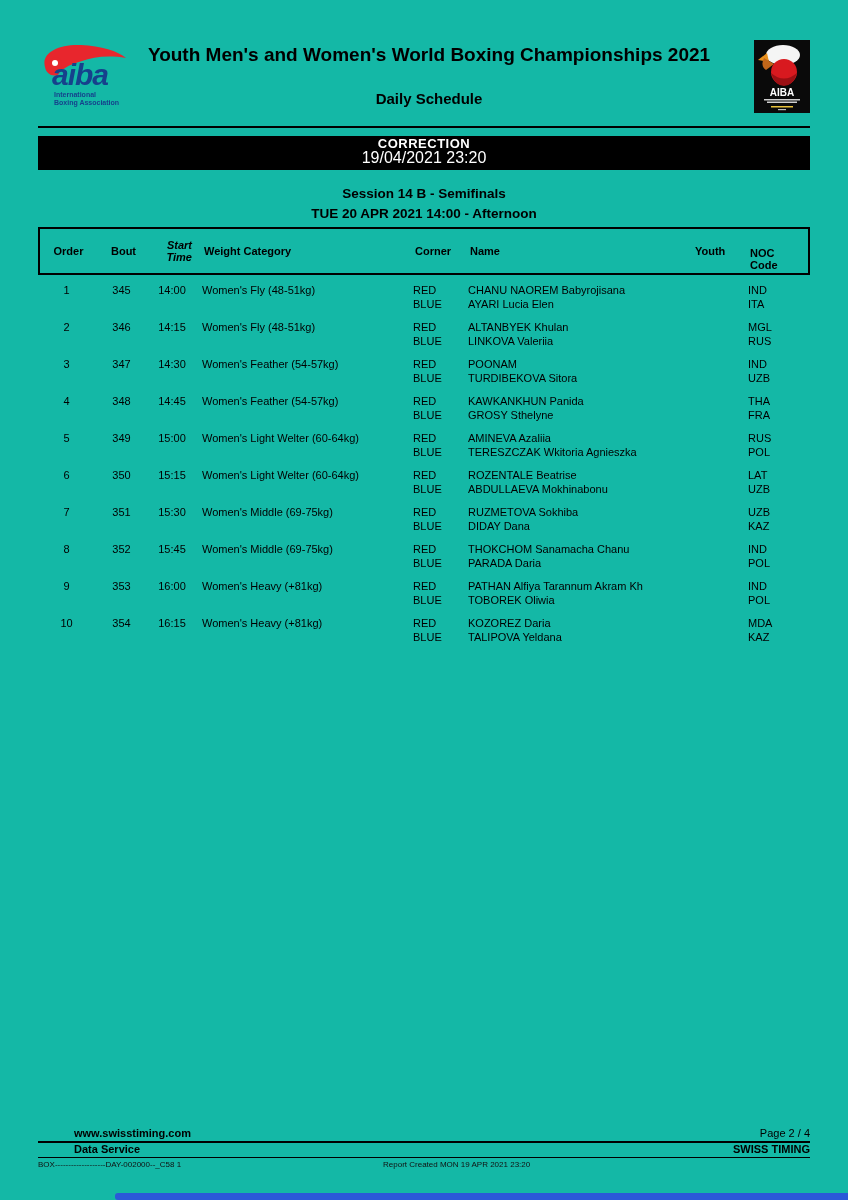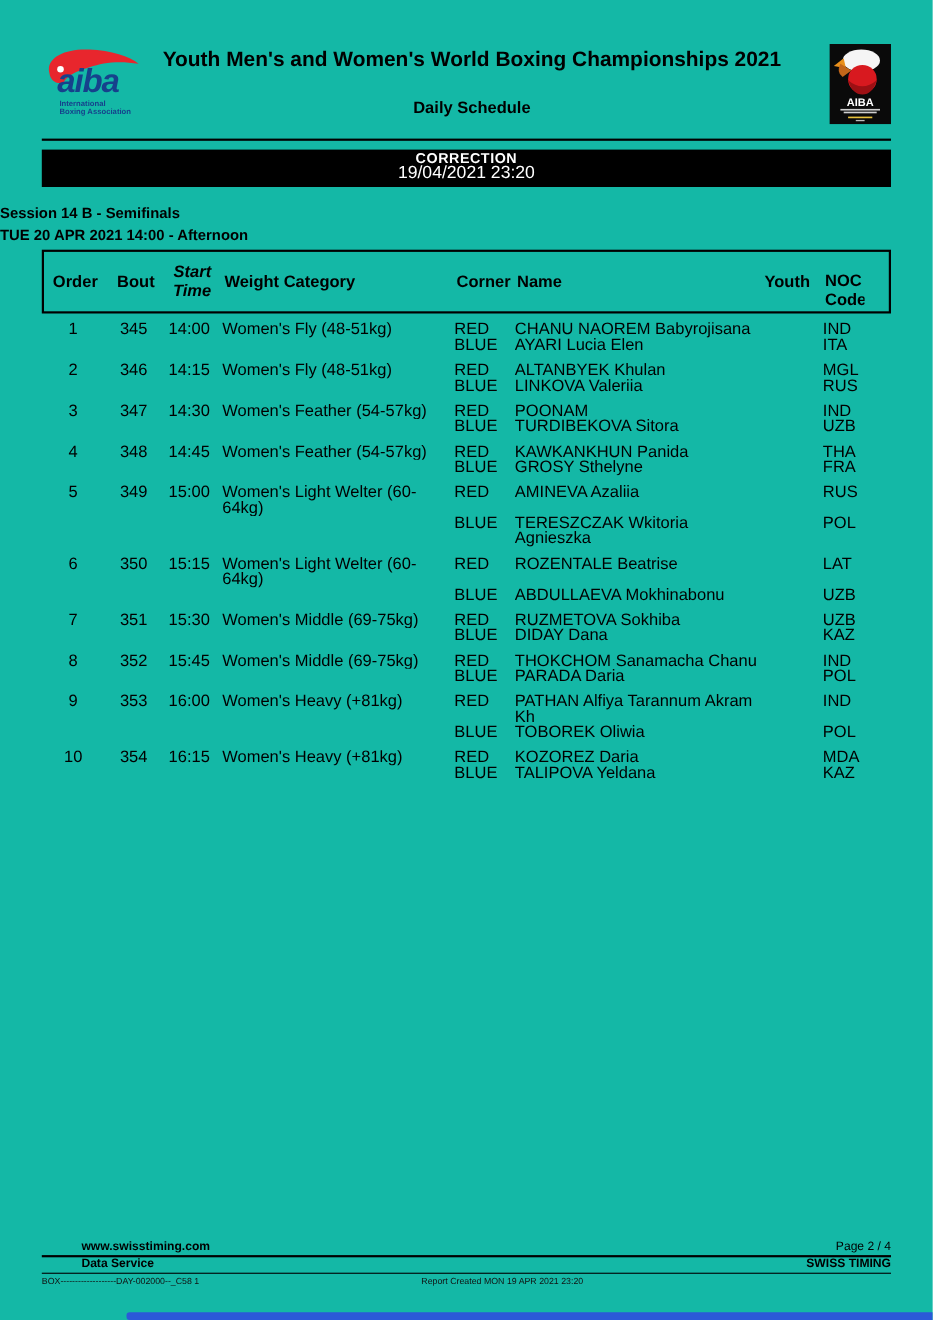--- a/index.html
+++ b/index.html
@@ -18,24 +18,24 @@
   .doc-subtitle { font-size:15px; font-weight:bold; margin-top:24px; }
 
   .event-logo { position:absolute; right:38px; top:40px; width:56px; height:73px; }
 
   .header-rule { position:absolute; left:38px; right:38px; top:126px; border-top:2px solid #000; }
 
   .correction-bar { position:absolute; left:38px; right:38px; top:136px; height:34px; background:#000; color:#fff; text-align:center; overflow:hidden; }
   .correction-label { font-size:13px; font-weight:bold; line-height:15px; letter-spacing:.5px; }
   .correction-date { font-size:16px; font-weight:normal; line-height:13px; }
 
-  .session { position:absolute; left:0; right:0; top:184px; text-align:left; font-weight:bold; font-size:13.5px; line-height:20px; }
+  .session { position:absolute; left:0; right:0; top:184px; text-align:center; font-weight:bold; font-size:13.5px; line-height:20px; }
 
   
-  .schedule { position:absolute; left:38px; top:227px; width:772px; font-size:15px; }
+  .schedule { position:absolute; left:38px; top:227px; width:772px; font-size:11px; }
   .line { display:grid; grid-template-columns:57px 53px 48px 217px 55px 222px 58px 62px; }
   .thead { border:2px solid #000; min-height:33px; align-items:center; font-weight:bold; padding:2px 0; }
   .c { overflow:hidden; }
   .c-center { text-align:center; }
   .c-weight { padding-left:6px; }
   .th-start { padding:0 6px; text-align:right;font-style:italic; }
   .th-seed { padding-left:3px; }
   .th-noc  { max-width:36px;margin-top:16px; }
   .rows { padding-top:8px; }
   .bout { margin-bottom:9px; }

